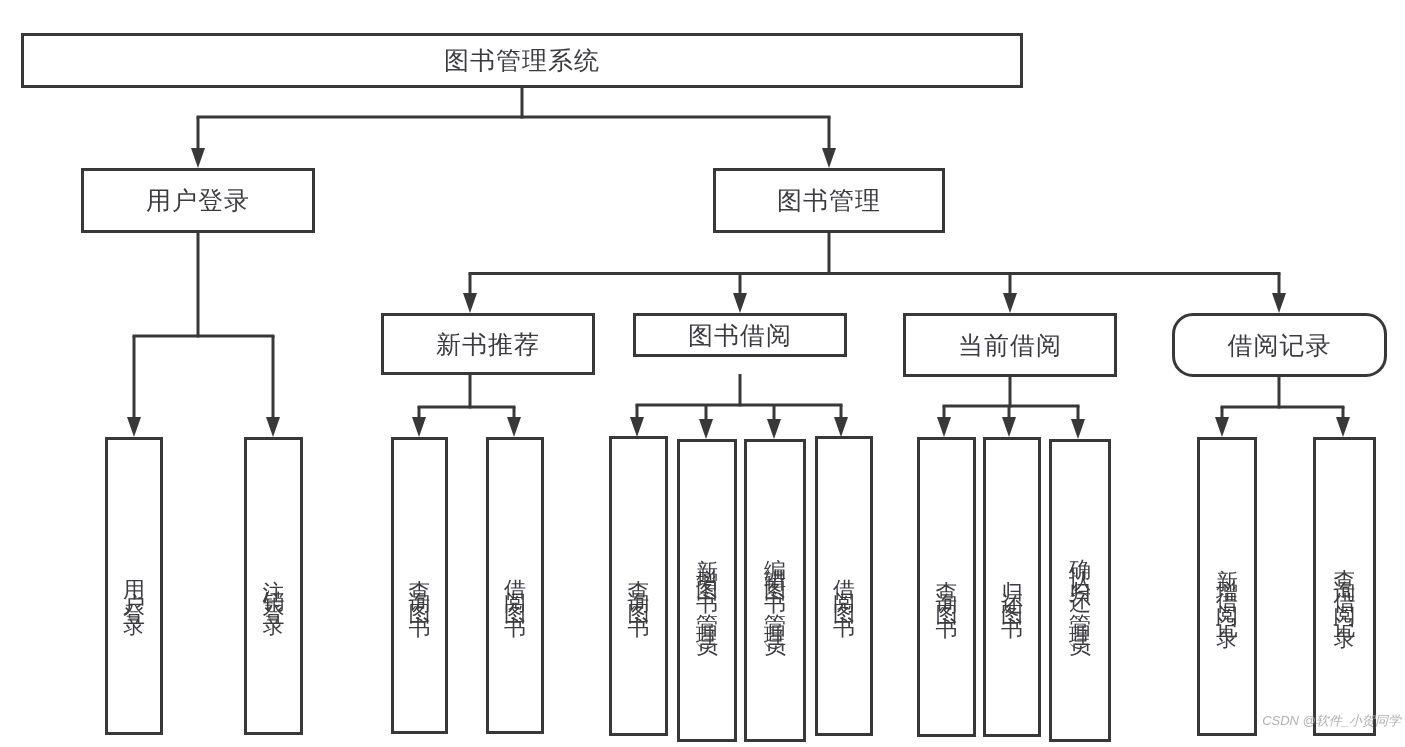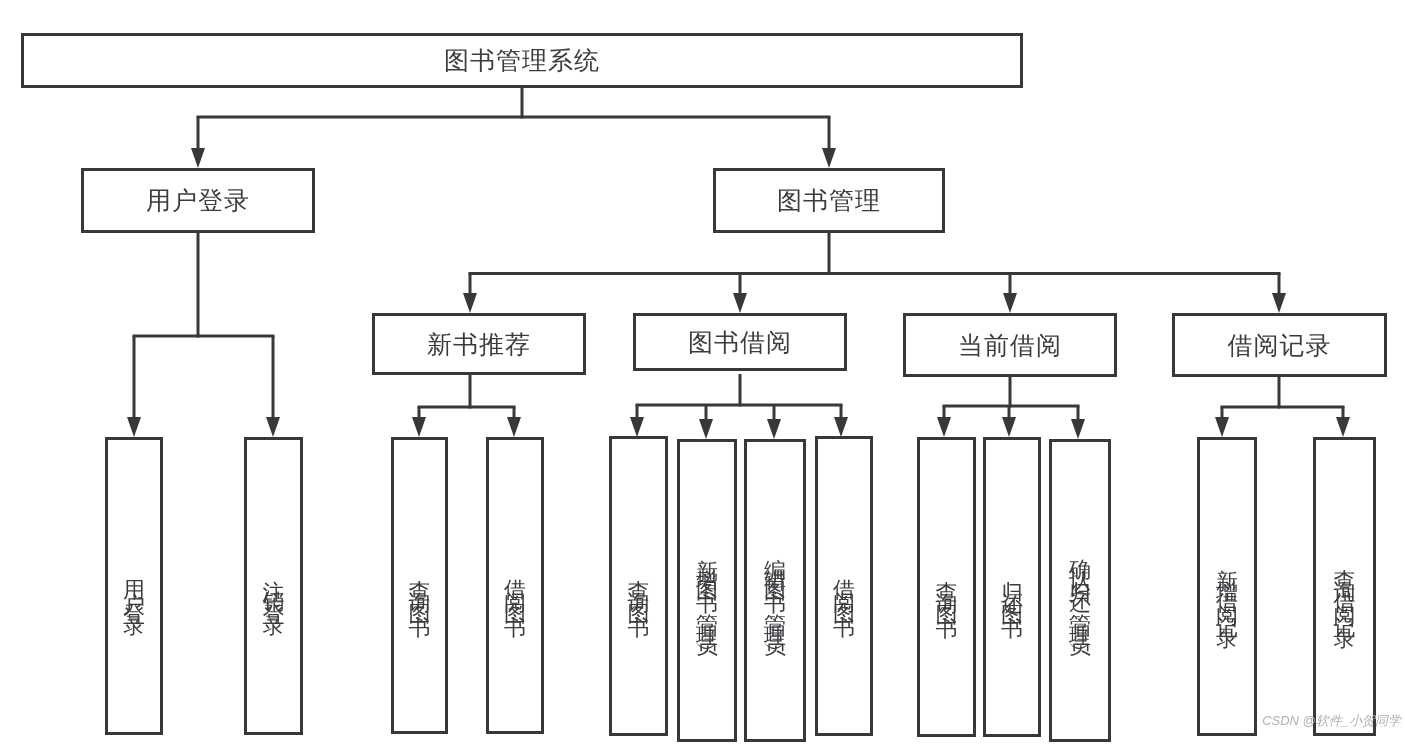--- a/index.html
+++ b/index.html
@@ -103,30 +103,30 @@
     <span>图书管理系统</span>
   </div>
 
   <div class="box" style="left:81px;top:168px;width:234px;height:65px;">
     <span>用户登录</span>
   </div>
   <div class="box" style="left:713px;top:168px;width:232px;height:65px;align-items:center;">
     <span>图书管理</span>
   </div>
 
-  <div class="box" style="left:372px;top:313px;width:214px;height:62px;">
+  <div class="box" style="left:381px;top:313px;width:214px;height:62px;">
     <span>新书推荐</span>
   </div>
-  <div class="box" style="left:633px;top:313px;width:214px;height:58px;">
+  <div class="box" style="left:633px;top:313px;width:214px;height:44px;">
     <span>图书借阅</span>
   </div>
   <div class="box" style="left:903px;top:313px;width:214px;height:64px;align-items:center;">
     <span>当前借阅</span>
   </div>
-  <div class="box" style="left:1172px;top:313px;width:215px;height:64px;">
+  <div class="box" style="left:1172px;top:313px;width:215px;height:64px;border-radius:21px;">
     <span>借阅记录</span>
   </div>
 
   <div class="leaf" style="left:105px;top:437px;width:58px;height:298px;">
     <span class="vtext">用户登录</span>
   </div>
   <div class="leaf" style="left:244px;top:437px;width:59px;height:298px;">
     <span class="vtext">注销登录</span>
   </div>
 

